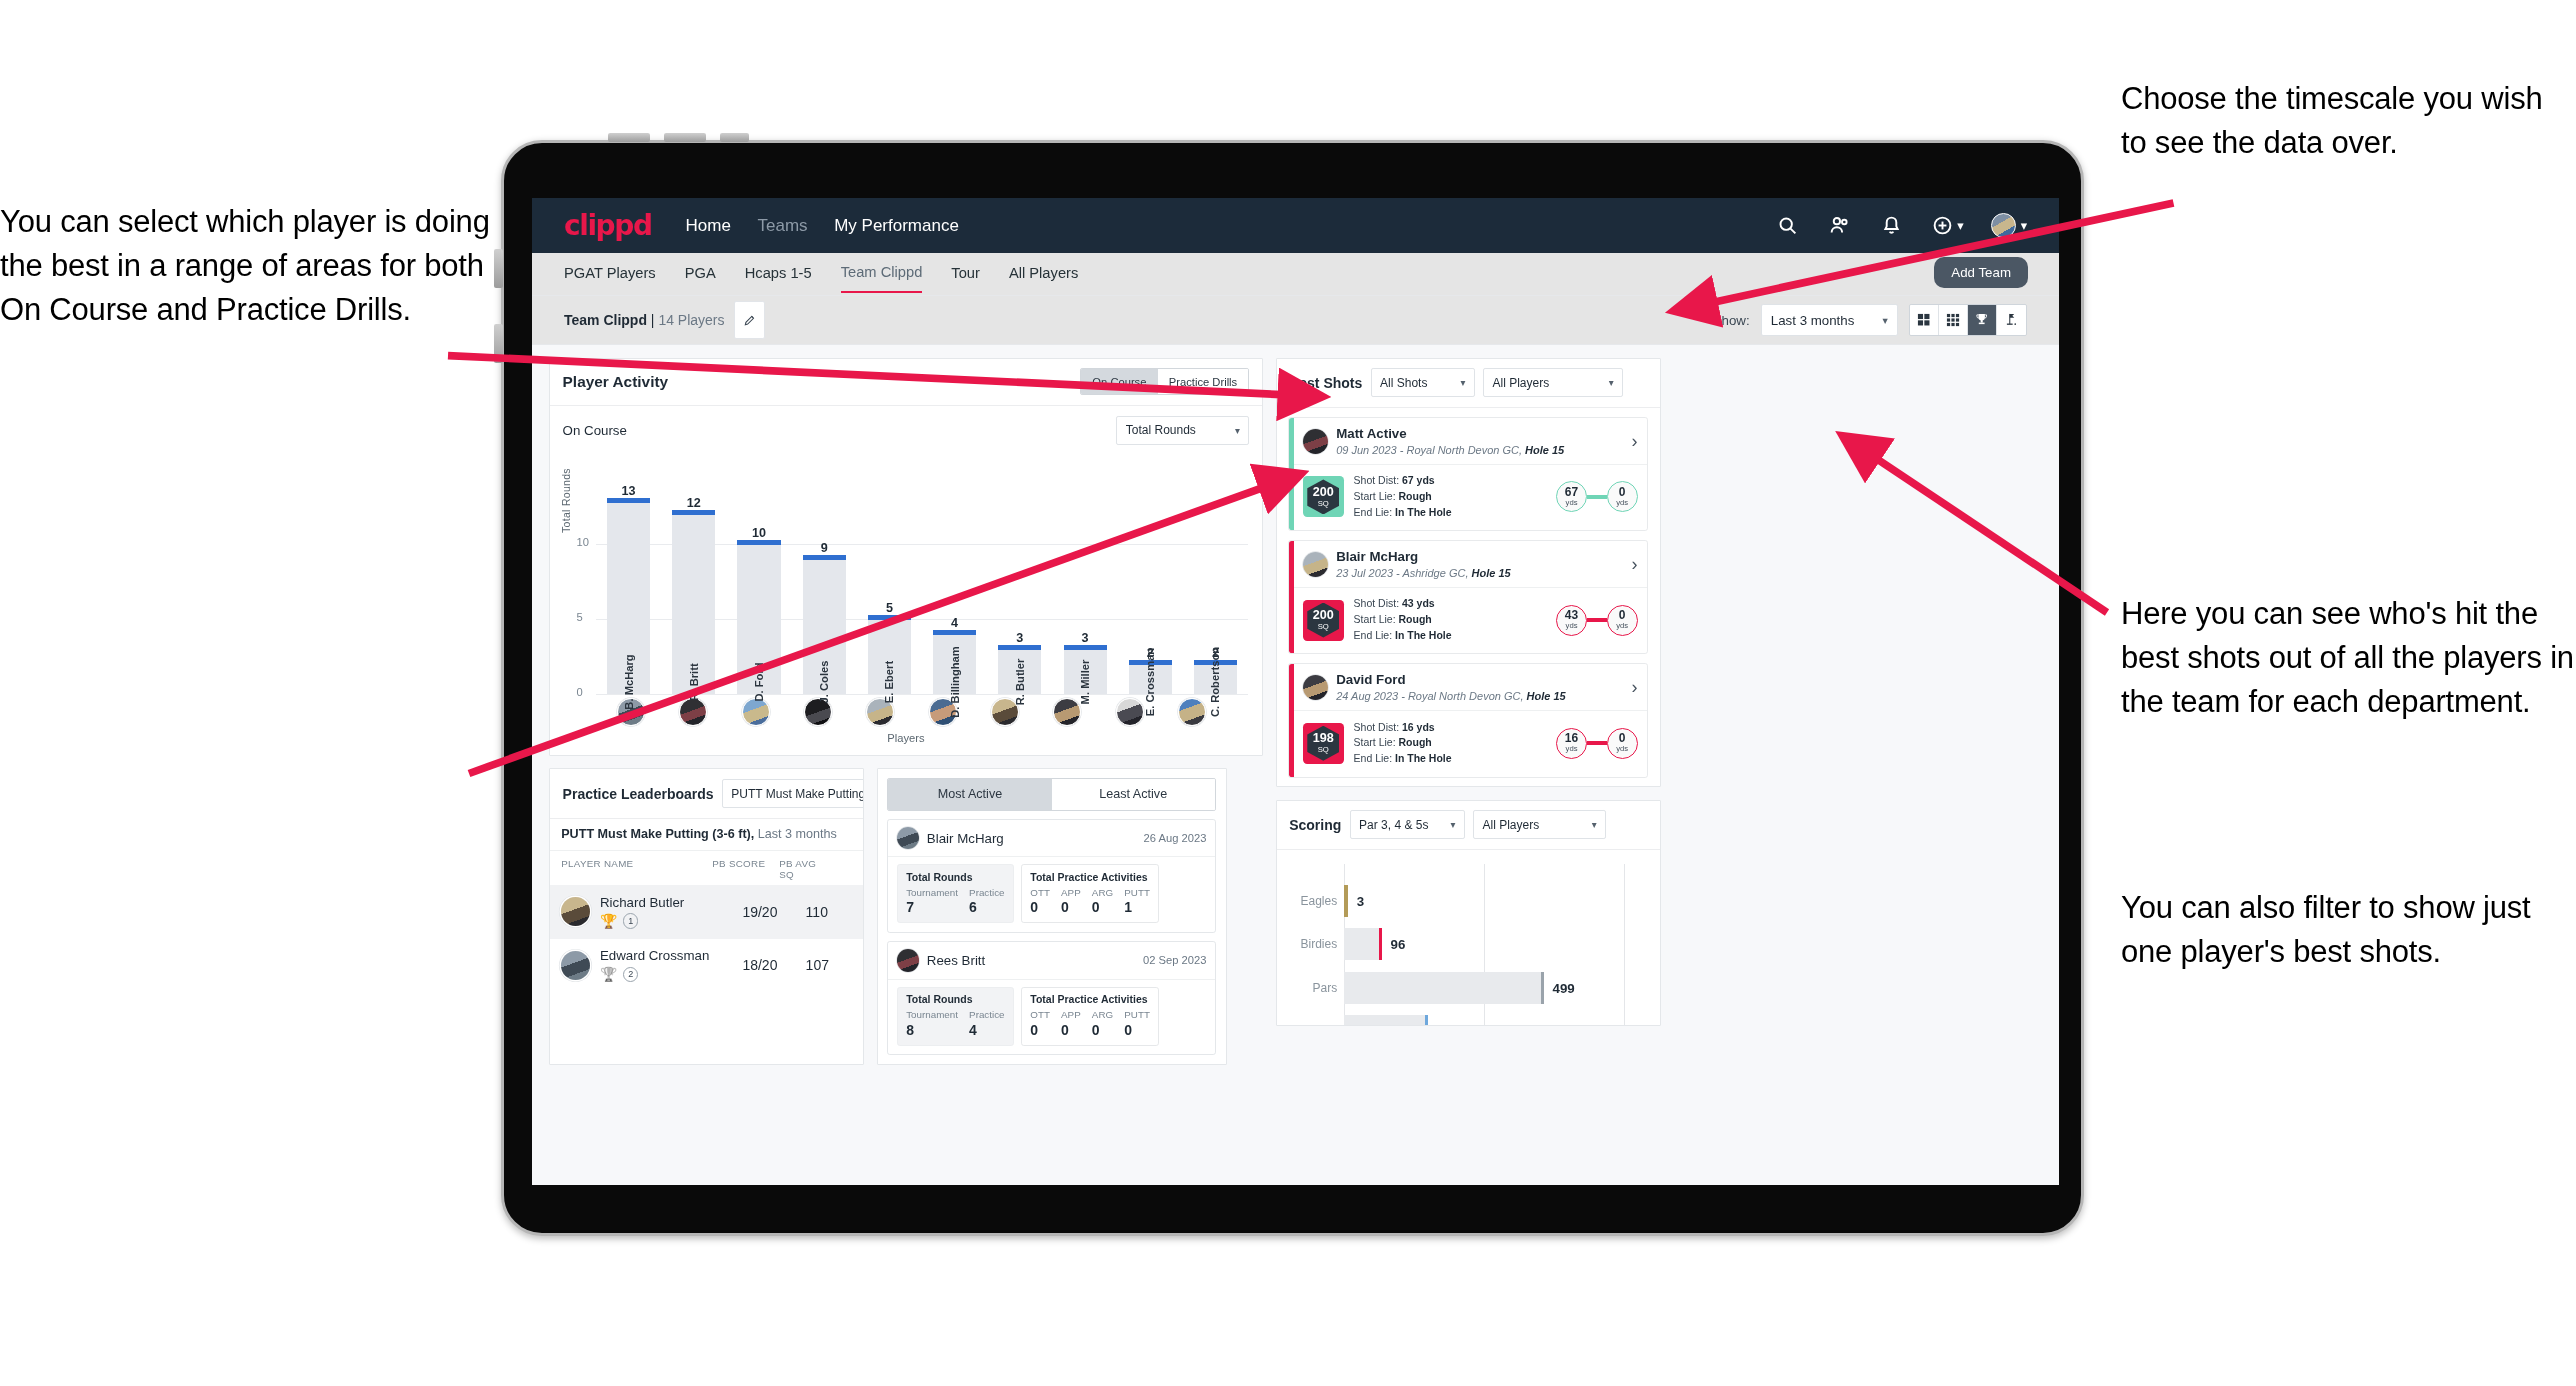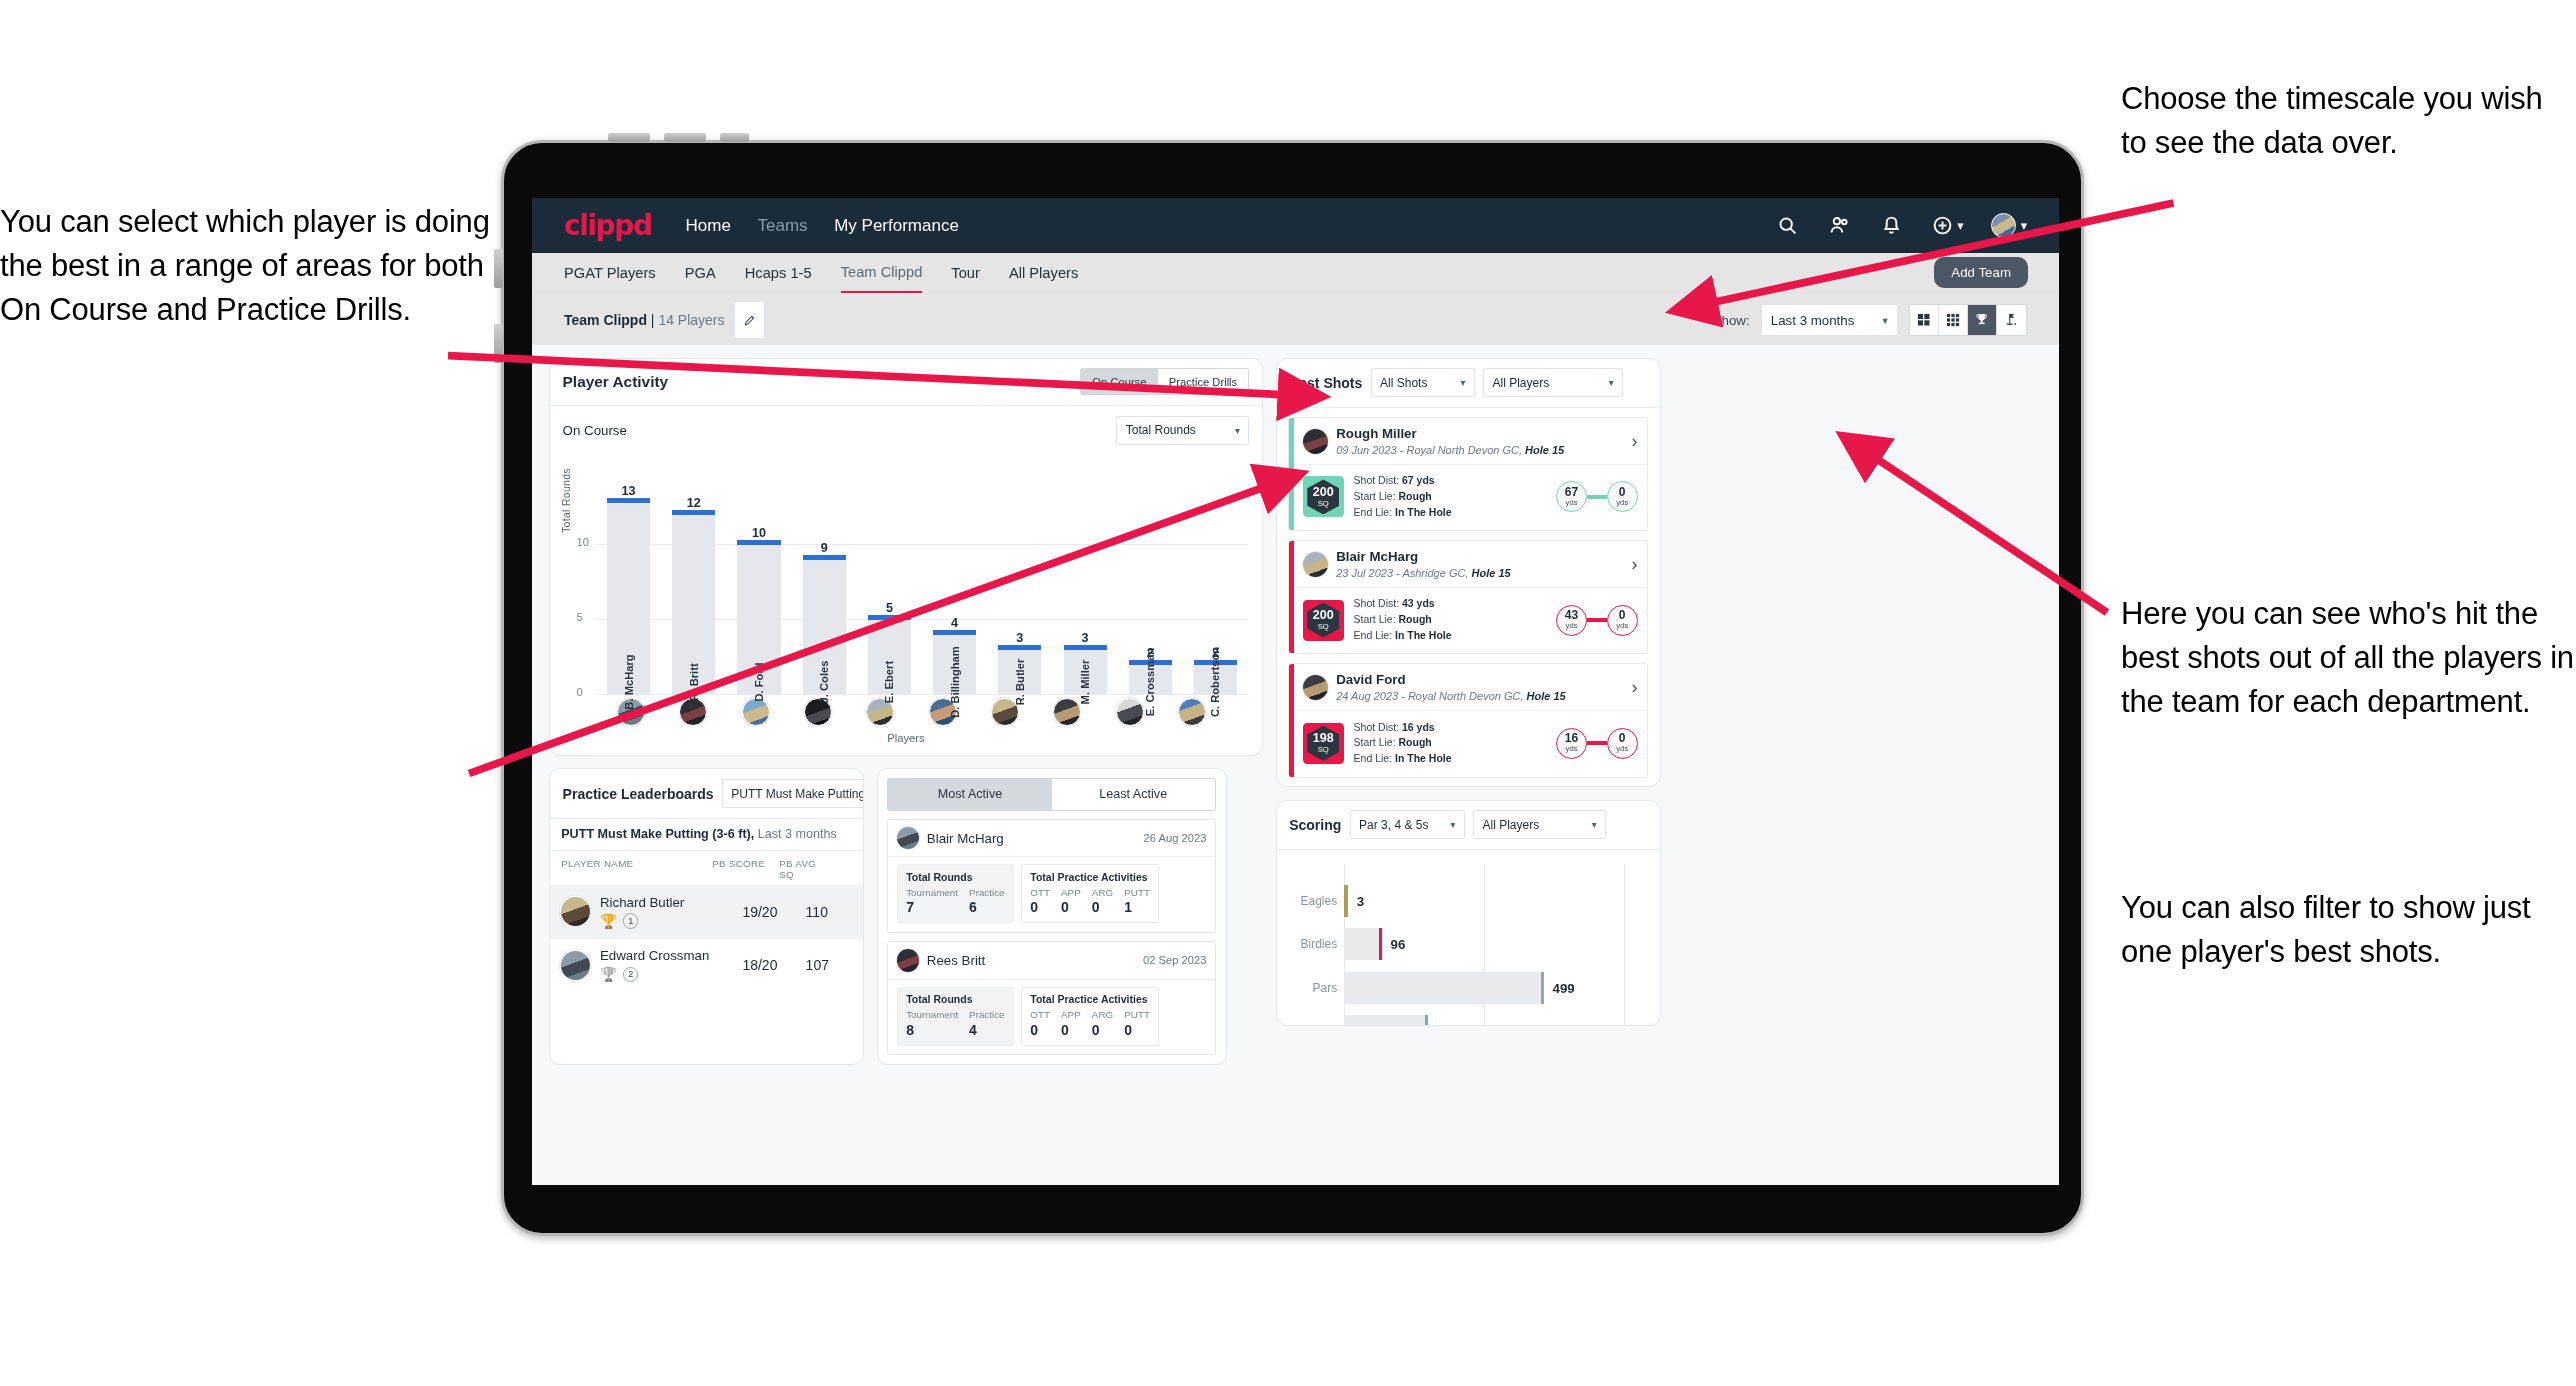--- a/index.html
+++ b/index.html
@@ -121,21 +121,21 @@
     border-right: 0.7px solid #dfe3e7;
   }
   .vt:last-child { border-right: none; }
   .vt.active { background: #4b5764; }
   .vt svg { width: 15.4px; height: 15.4px; }
 
   
   #dash { padding: 12.6px 17px 0 17px; display: flex; gap: 12.6px; }
   .col { display: flex; flex-direction: column; gap: 12.6px; }
   .card {
-    background: #fff; border: 0.7px solid #e4e7ea; border-radius: 11px;
+    background: #fff; border: 0.7px solid #e4e7ea; border-radius: 1px;
     overflow: hidden;
   }
   .card-head {
     display: flex; align-items: center; padding: 9.8px 12.6px;
     border-bottom: 0.7px solid #ecedef; gap: 8.4px;
   }
   .card-title { font-size: 15.4px; font-weight: 700; color: #1f2a35; white-space: nowrap; }
   .seg { display:flex; border:0.7px solid #d2d7dc; border-radius:2.1px; overflow:hidden; margin-left:auto; }
   .seg div { font-size: 11.2px; padding: 6.3px 11.2px; color:#2c3742; background:#fff; white-space: nowrap;}
   .seg div.on { background:#d4d9de; }
@@ -653,21 +653,21 @@
                 <span>All Players</span>
                 <span class="chev">▾</span>
               </div>
             </div>
             <div id="bs-list">
                 <div class="shot">
                   <div class="accent" style="background: rgb(111, 213, 182);"></div>
                   <div class="shot-top">
                     <div class="shot-av" style="background: linear-gradient(160deg, rgb(47, 47, 51) 0px, rgb(47, 47, 51) 45%, rgb(125, 63, 70) 45%, rgb(125, 63, 70) 70%, rgb(35, 36, 42) 70%);"></div>
                     <div>
-                      <div class="shot-name">Rough Miller</div>
+                      <div class="shot-name">Matt Active</div>
                       <div class="shot-meta"><span>09 Jun 2023 - Royal North Devon GC, </span><b>Hole 15</b></div>
                     </div>
                     <div class="shot-arrow">›</div>
                   </div>
                   <div class="shot-body">
                     <div class="sq-tile" style="background: rgb(111, 213, 182);">
                       <div class="hexa">
                         <div class="n">200</div>
                         <div class="u">SQ</div>
                       </div>

